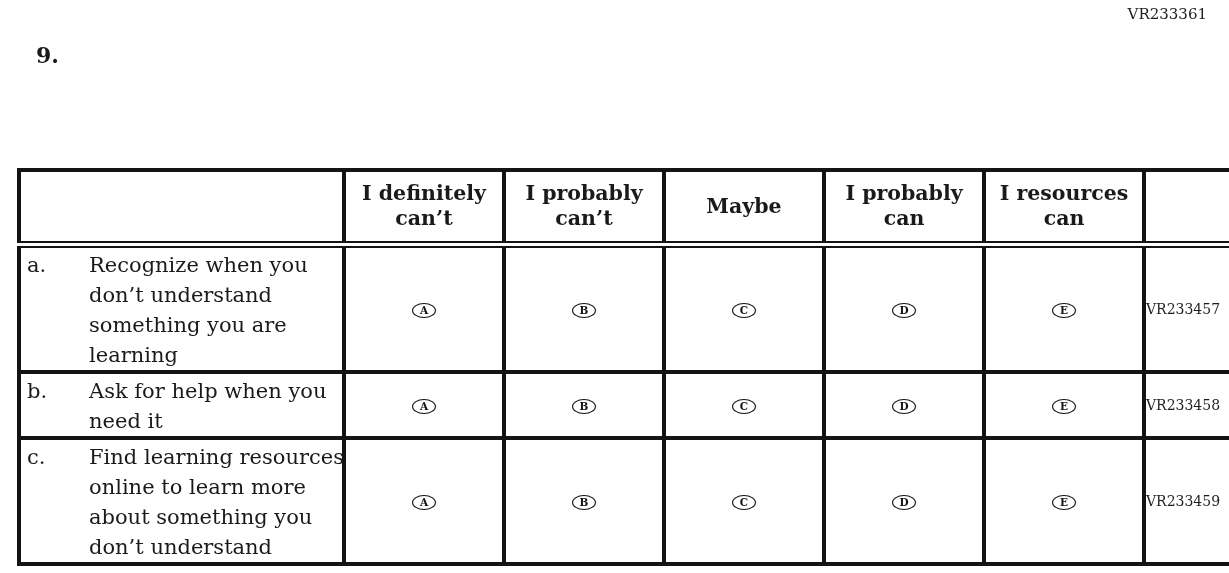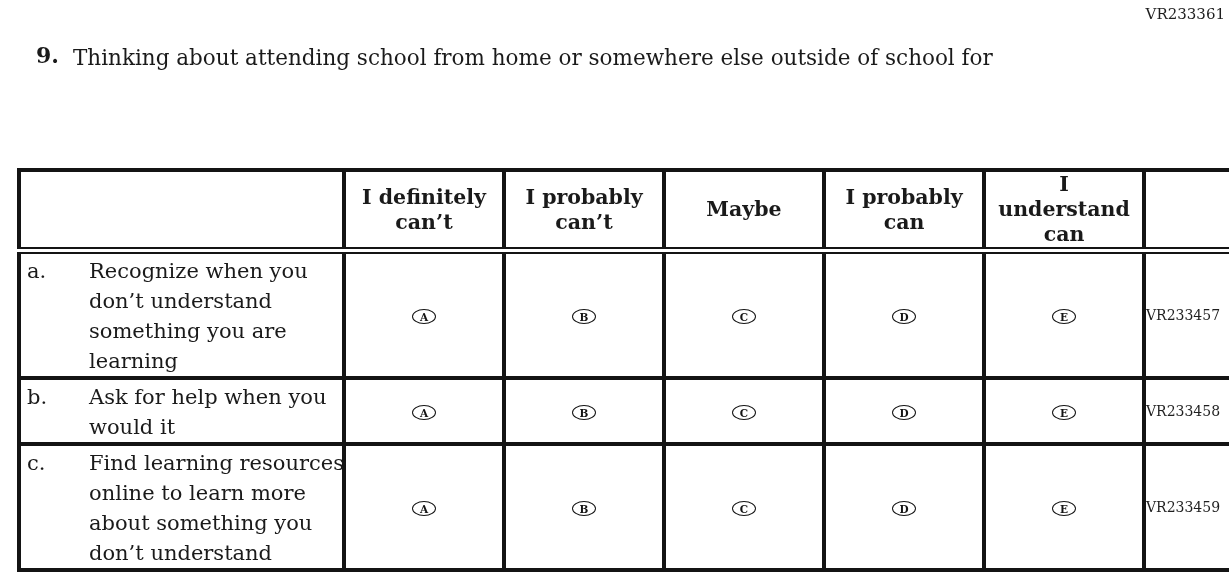--- a/index.html
+++ b/index.html
@@ -7,21 +7,21 @@
   body {
     position: relative;
     background: #ffffff;
     color: #1a1a1a;
     font-family: "DejaVu Serif", "Liberation Serif", serif;
     overflow: hidden;
   }
   .page-code-top {
     position: absolute;
     top: 5px;
-    right: 4px;
+    right: 22px;
     font-size: 15px;
     color: #1f1f1f;
     margin-left: 34px;
   }
   .question {
     position: absolute;
     left: 36px;
     top: 42px;
     width: 1160px;
     padding-left: 37px;
@@ -116,41 +116,40 @@
     color: #1f1f1f;
   }
 </style>
 </head>
 <body>
 
 <div class="page-code-top">VR233361</div>
 
 <div class="question">
   <span class="qnum">9.</span>
-  <div class="qline">Thinking about attending school from home or somewhere else outside of school for</div>
 </div>
 
 <table class="survey">
   <colgroup>
     <col class="c-label">
       <col class="c-opt">
       <col class="c-opt">
       <col class="c-opt">
       <col class="c-opt">
       <col class="c-opt">
       <col class="c-code">
   </colgroup>
   <thead>
     <tr>
       <th></th>
       <th><span class="hdr-label">I definitely can’t</span></th>
       <th><span class="hdr-label">I probably can’t</span></th>
       <th><span class="hdr-label">Maybe</span></th>
       <th><span class="hdr-label">I probably can</span></th>
-      <th><span class="hdr-label">I understand can</span></th>
+      <th><span class="hdr-label">I resources can</span></th>
       <th></th>
     </tr>
   </thead>
   <tbody>
     <tr class="row-a">
       <td class="label-cell">
         <div class="label-flex">
           <div class="row-letter">a.</div>
           <div class="row-lines">
             <div class="row-line">Recognize when you</div>
@@ -166,21 +165,21 @@
       <td class="bubble-cell"><span class="bubble">D</span></td>
       <td class="bubble-cell"><span class="bubble">E</span></td>
       <td class="code-cell">VR233457</td>
     </tr>
     <tr class="row-b">
       <td class="label-cell">
         <div class="label-flex">
           <div class="row-letter">b.</div>
           <div class="row-lines">
             <div class="row-line">Ask for help when you</div>
-            <div class="row-line">would it</div>
+            <div class="row-line">need it</div>
           </div>
         </div>
       </td>
       <td class="bubble-cell"><span class="bubble">A</span></td>
       <td class="bubble-cell"><span class="bubble">B</span></td>
       <td class="bubble-cell"><span class="bubble">C</span></td>
       <td class="bubble-cell"><span class="bubble">D</span></td>
       <td class="bubble-cell"><span class="bubble">E</span></td>
       <td class="code-cell">VR233458</td>
     </tr>

